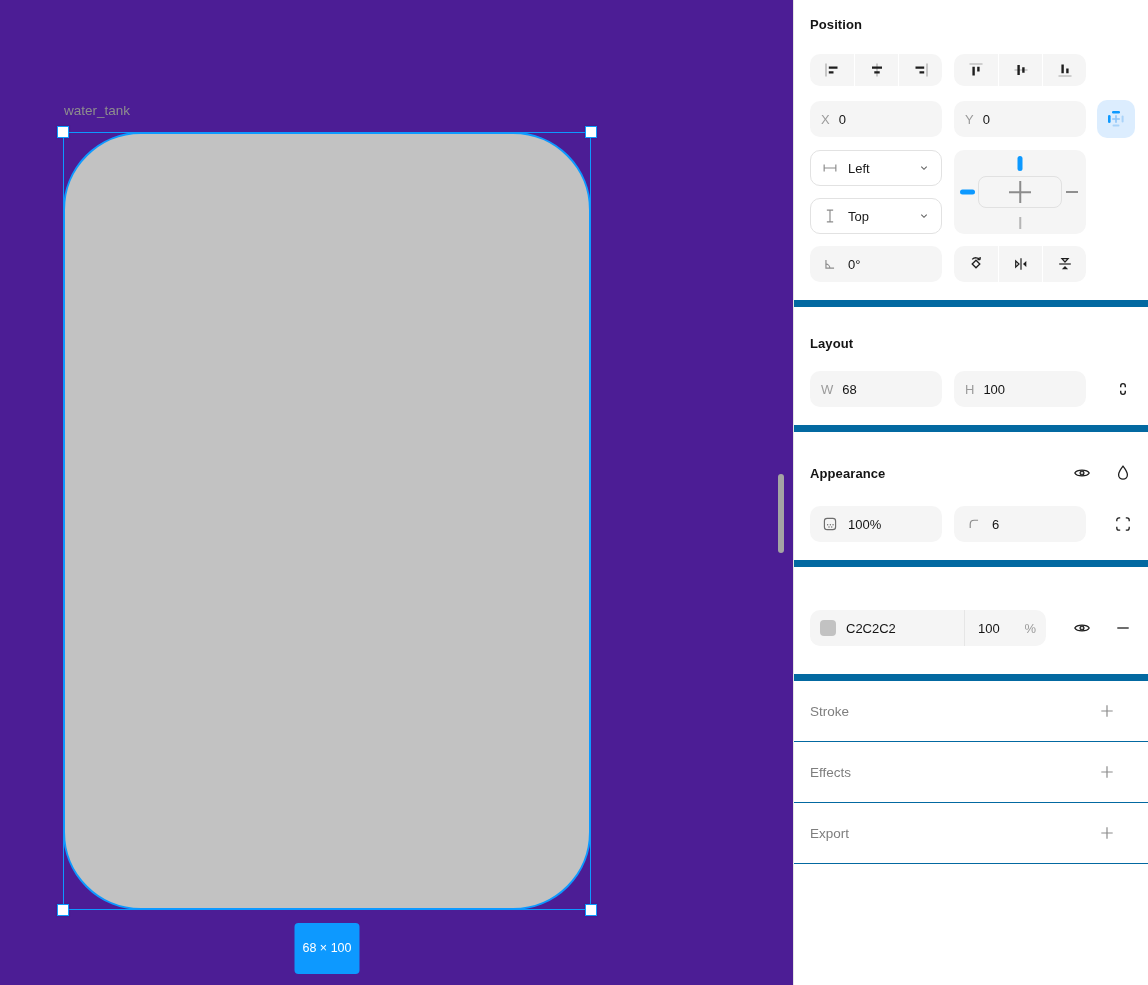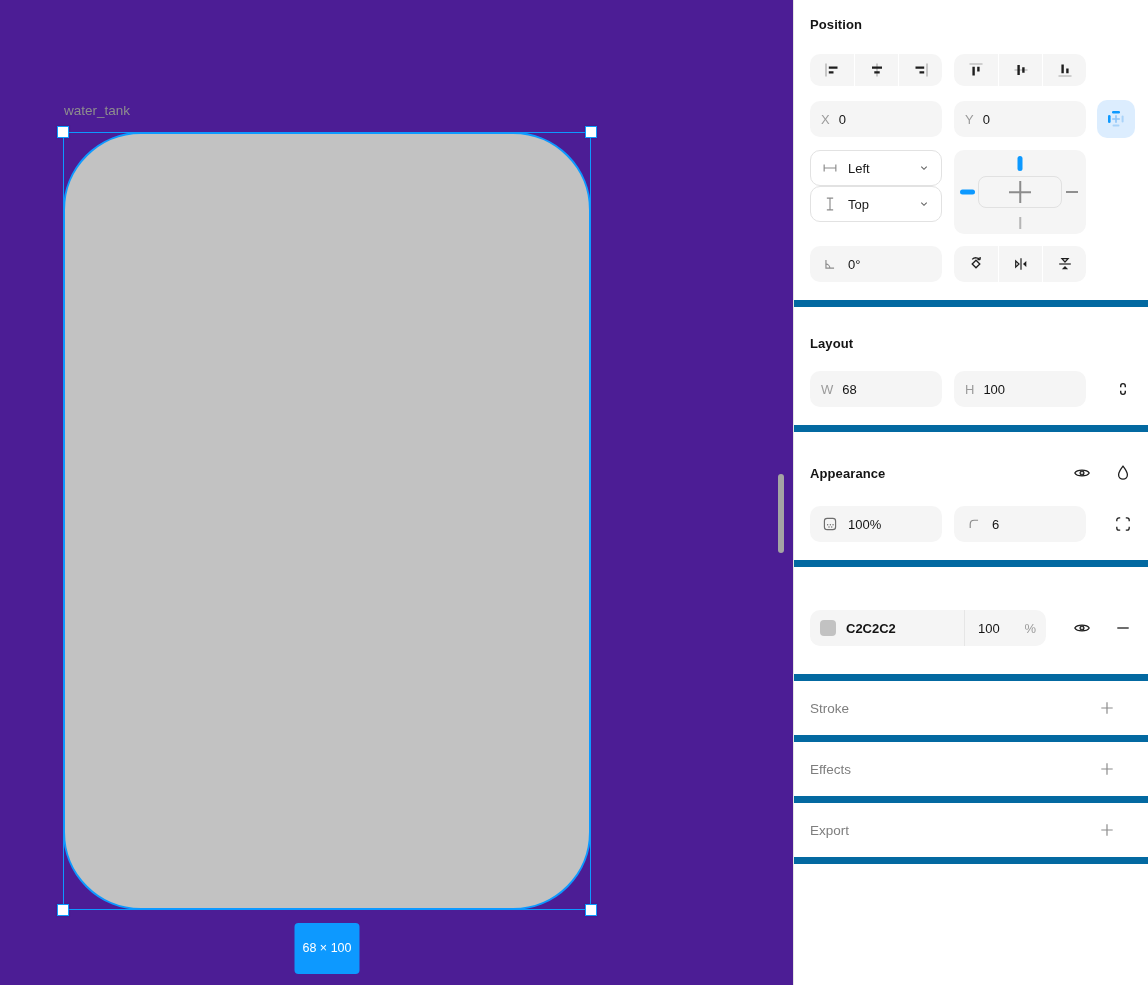--- a/index.html
+++ b/index.html
@@ -43,44 +43,44 @@
   .flbl { color:#9B9B9B; }
   .fval { color:#141414; }
   .fpct { margin-left:auto; color:#9B9B9B; }
 
   .proxy-btn { margin-left:auto; margin-right:5px; width:38px; height:38px; background:#DCEDFE;
                border-radius:10px; display:flex; align-items:center; justify-content:center; }
 
   .dropdown { width:132px; height:36px; background:#fff; border:1px solid #E2E2E2; border-radius:10px;
               display:flex; align-items:center; padding:0 9px 0 10px; gap:9px; }
   .dd-chev { margin-left:auto; display:flex; }
-  .col { display:flex; flex-direction:column; }
+  .col { display:flex; flex-direction:column; gap:12px; }
 
   
   .cw { position:relative; width:132px; height:84px; background:#F5F5F5; border-radius:10px; margin-left:12px; }
   .cw-box { position:absolute; left:50%; top:50%; transform:translate(-50%,-50%);
             width:84px; height:32px; border:1px solid #E1E1E1; border-radius:8px; }
   .cw-ph { position:absolute; left:50%; top:50%; transform:translate(-50%,-50%); width:22px; height:1.5px; background:#8C8C8C; }
   .cw-pv { position:absolute; left:50%; top:50%; transform:translate(-50%,-50%); width:1.5px; height:22px; background:#8C8C8C; }
   .cw-t { position:absolute; left:50%; top:6px; transform:translateX(-50%); width:5px; height:15px; background:#0D99FF; border-radius:3px; }
   .cw-l { position:absolute; top:50%; left:6px; transform:translateY(-50%); width:15px; height:5px; background:#0D99FF; border-radius:3px; }
   .cw-r { position:absolute; top:50%; right:8px; transform:translateY(-50%); width:12px; height:2px; background:#8F8F8F; }
   .cw-b { position:absolute; left:50%; bottom:5px; transform:translateX(-50%); width:1.5px; height:12px; background:#B5B5B5; }
 
   
   .fill-chip { width:236px; height:36px; background:#F5F5F5; border-radius:10px;
                display:flex; align-items:center; overflow:hidden; }
-  .fc-left { flex:1; display:flex; align-items:center; padding-left:10px; height:100%;font-weight:bold; }
+  .fc-left { flex:1; display:flex; align-items:center; padding-left:10px; height:100%; }
   .swatch { width:16px; height:16px; border-radius:4px; }
   .fc-hex { margin-left:10px; color:#141414; }
   .fc-sep { width:1px; height:100%; background:#E6E6E6; }
   .fc-right { width:81px; height:100%; display:flex; align-items:center; padding:0 10px 0 13px; }
 
   .collapsed { height:61px; display:flex; align-items:center; padding:0 24px 0 16px;
-               border-bottom:7px solid #0369a1; }
+               border-bottom:1px solid #0369a1; }
   .muted-title { color:#7E7E7E; font-weight:500; font-size:13.5px; }
   .collapsed .ib { margin-left:auto; margin-right:2px; }
 </style>
 </head>
 <body>
 
 <div class="app">
 
   <div class="canvas">
     <div class="selection">

